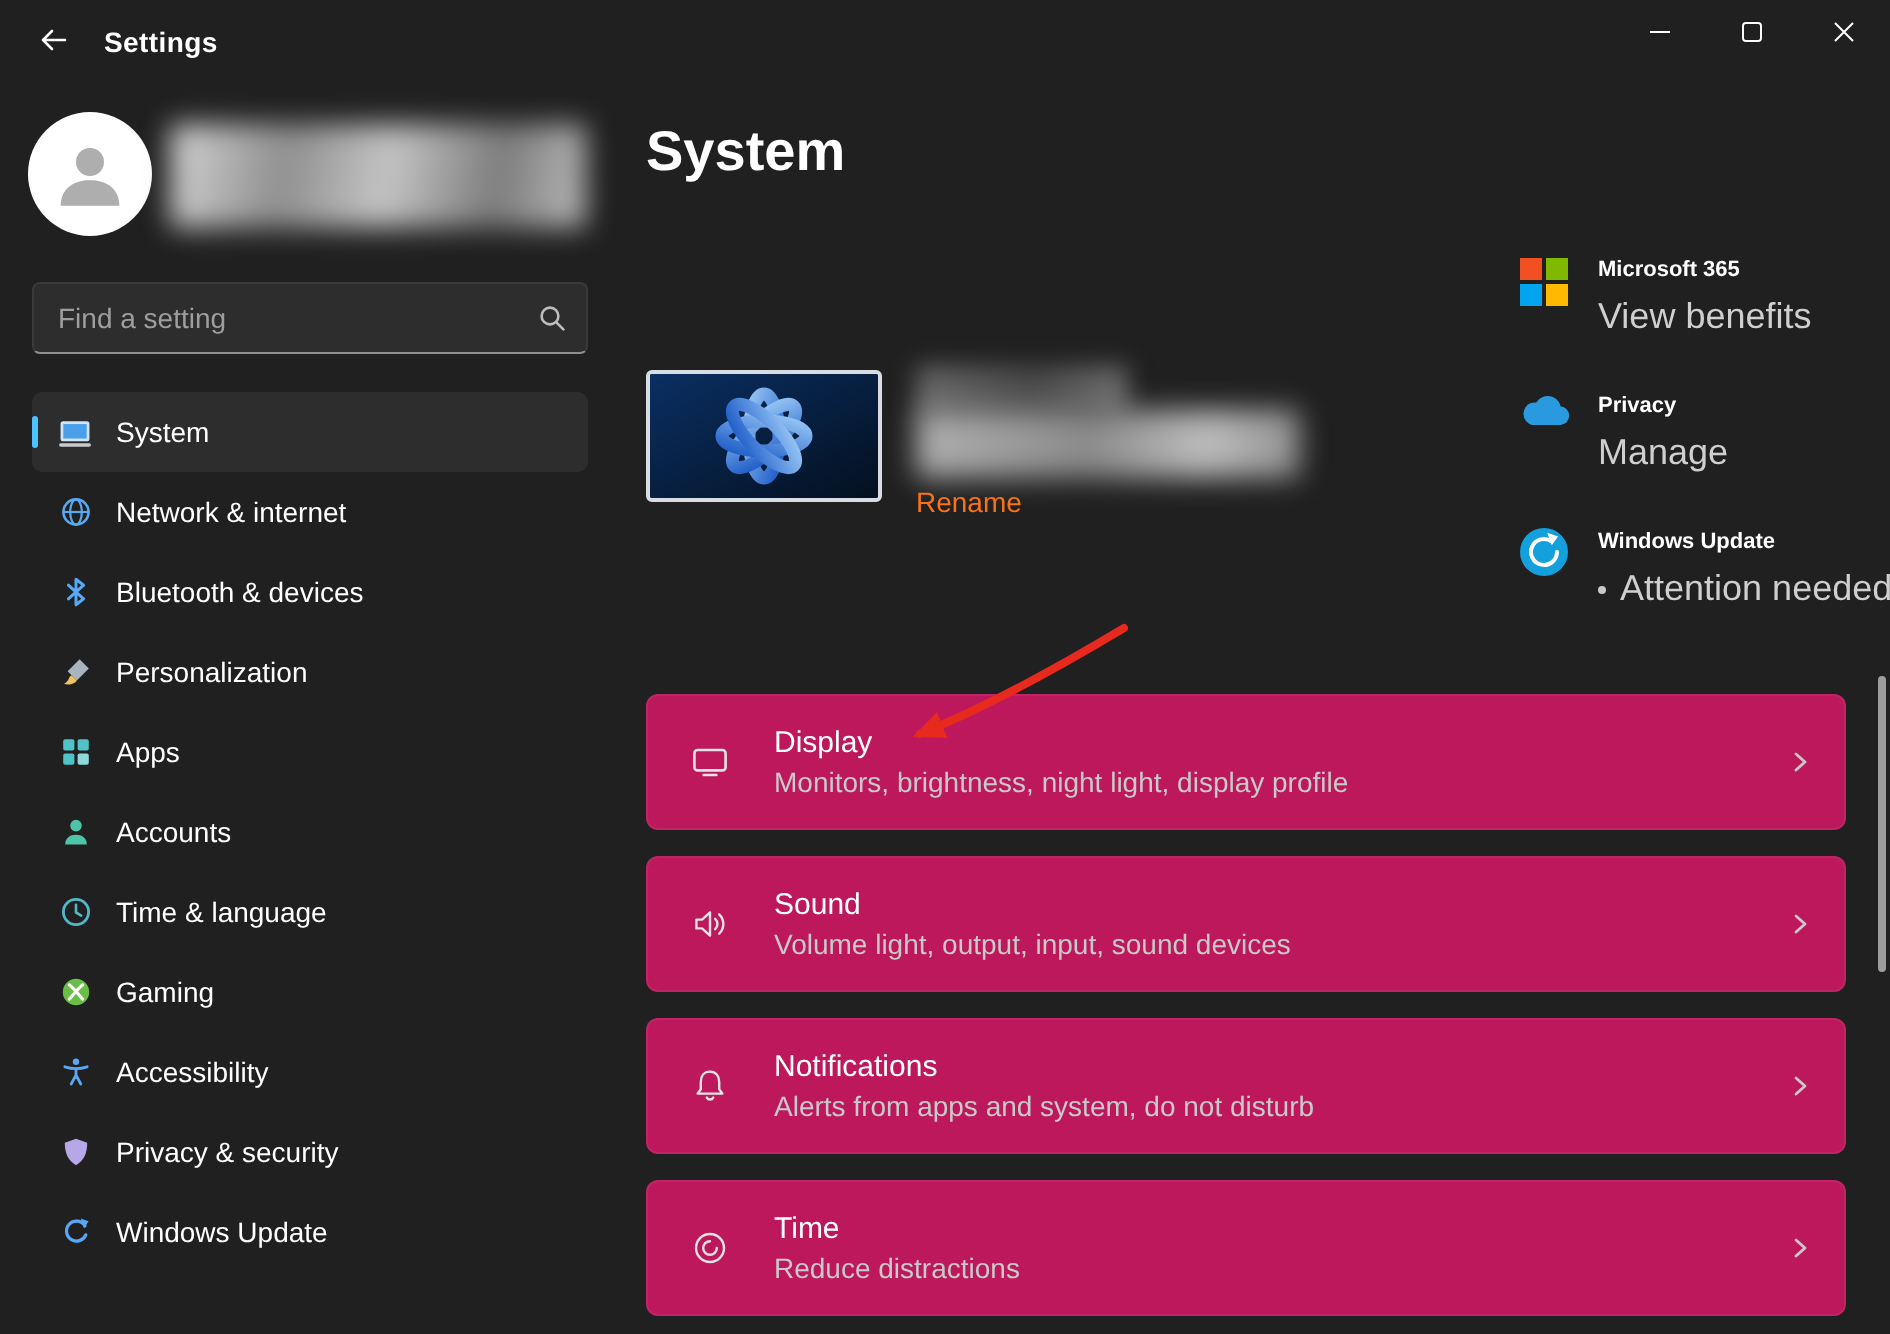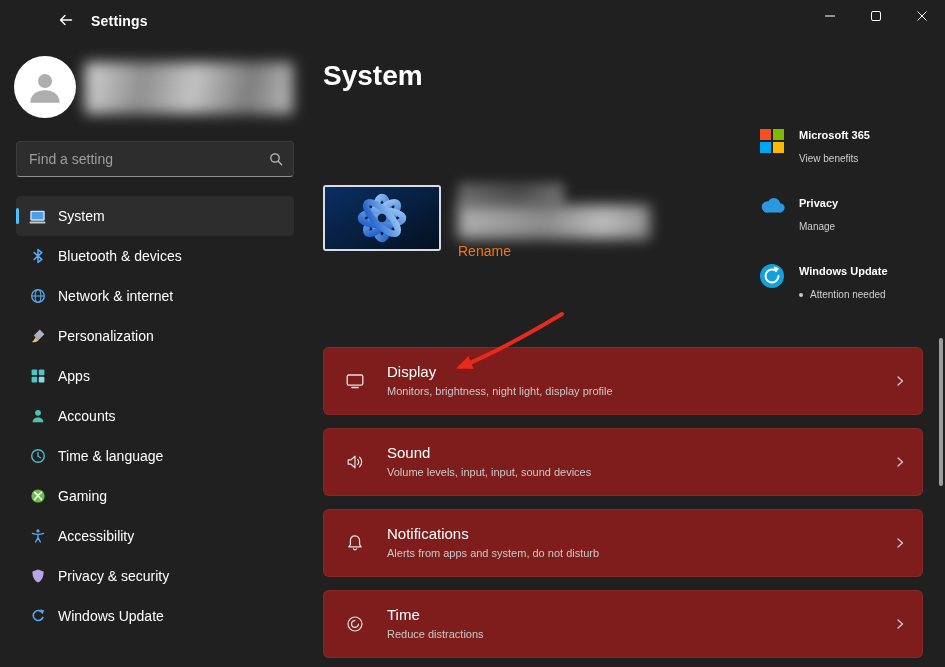--- a/index.html
+++ b/index.html
@@ -7,21 +7,21 @@
   body {
     background:#202020;
     color:#ffffff;
     font-family:"Liberation Sans", sans-serif;
     overflow:hidden;
     position:relative;
   }
   .app { position:absolute; inset:0; overflow:hidden; }
 
   
-  .titlebar { position:absolute; top:0; left:0; right:0; height:44px;margin-left:39px; }
+  .titlebar { position:absolute; top:0; left:0; right:0; height:44px; }
   .back-btn {
     position:absolute; left:10px; top:5px; width:34px; height:30px;
     display:flex; align-items:center; justify-content:center;
     background:transparent; border:none; cursor:pointer; border-radius:4px;
   }
   .titlebar-title {
     position:absolute; left:52px; top:0; height:42px; line-height:42px;
     font-size:14px; font-weight:700; letter-spacing:0.2px;
   }
   .window-controls { position:absolute; right:0; top:0; display:flex; }
@@ -89,42 +89,42 @@
     background:none; border:none; cursor:pointer; font-family:inherit;
   }
 
   .quick-links {
     position:absolute; left:448px; top:80px; width:250px;
     display:flex; flex-direction:column; gap:22px;
   }
   .quick-row { display:flex; gap:13px; cursor:pointer; }
   .quick-icon { width:28px; flex:none; display:flex; justify-content:center; align-items:flex-start; padding-top:3px; }
   .quick-title { font-size:11px; font-weight:700; line-height:23px; white-space:nowrap; }
-  .quick-subtitle { font-size:10px; color:#cfcfcf; line-height:23px; display:flex; align-items:center; gap:7px; white-space:nowrap; }
+  .quick-subtitle { font-size:18px; color:#cfcfcf; line-height:23px; display:flex; align-items:center; gap:7px; white-space:nowrap; }
   .dot { width:4px; height:4px; border-radius:50%; background:#c9c9c9; display:inline-block; flex:none; }
   .ms-logo { display:grid; grid-template-columns:11px 11px; grid-template-rows:11px 11px; gap:2px; margin-top:2px; }
   .ms-logo span { display:block; }
   .ms-logo span:nth-child(1){ background:#f25022; }
   .ms-logo span:nth-child(2){ background:#7fba00; }
   .ms-logo span:nth-child(3){ background:#00a4ef; }
   .ms-logo span:nth-child(4){ background:#ffb900; }
 
   .cards {
     position:absolute; left:13px; top:303px; width:600px;
     display:flex; flex-direction:column; gap:13px;
   }
   .card {
-    height:68px; background:#7f1d1d; border:1px solid rgba(255,255,255,0.055);
+    height:68px; background:#be185d; border:1px solid rgba(255,255,255,0.055);
     border-radius:6px; display:flex; align-items:center;
     padding:0 16px 0 21px; cursor:pointer;
   }
   .card-icon { width:20px; height:20px; flex:none; margin-right:22px; display:flex; }
   .card-text { flex:1; min-width:0; }
   .card-title { font-size:15px; line-height:21px; }
-  .card-subtitle { font-size:11px; color:#c9c9c9; line-height:19px; white-space:nowrap; }
+  .card-subtitle { font-size:14px; color:#c9c9c9; line-height:19px; white-space:nowrap; }
   .card-chevron { flex:none; display:flex; }
 
   
   .annotation { position:absolute; left:430px; top:300px; width:160px; height:90px; pointer-events:none; }
   .scroll-thumb {
     position:absolute; right:2px; top:338px; width:4px; height:148px;
     background:#9d9d9d; border-radius:2px; cursor:pointer;
   }
 </style>
 </head>
@@ -196,35 +196,35 @@
               <rect x="2.5" y="3.8" width="11" height="6.8" fill="#4a9fe8"></rect>
               <rect x="0.5" y="12.8" width="15" height="1.7" rx="0.85" fill="#c9c9c9"></rect>
             </svg>
         </span>
         <span class="nav-label">System</span>
       </div>
       <div class="nav-item">
 
         <span class="nav-icon">
           <svg width="16" height="16" viewBox="0 0 16 16">
-              <path d="M4.2 4.6 L11.8 11.4 L8 14.4 V1.6 L11.8 4.6 L4.2 11.4" fill="none" stroke="#57a8f5" stroke-width="1.5" stroke-linejoin="round" stroke-linecap="round"></path>
-            </svg>
-        </span>
-        <span class="nav-label">Bluetooth &amp; devices</span>
-      </div>
-      <div class="nav-item">
-
-        <span class="nav-icon">
-          <svg width="16" height="16" viewBox="0 0 16 16">
               <circle cx="8" cy="8" r="6.3" fill="none" stroke="#5aa9f0" stroke-width="1.3"></circle>
               <ellipse cx="8" cy="8" rx="2.9" ry="6.3" fill="none" stroke="#5aa9f0" stroke-width="1.1"></ellipse>
               <line x1="1.7" y1="8" x2="14.3" y2="8" stroke="#5aa9f0" stroke-width="1.1"></line>
             </svg>
         </span>
         <span class="nav-label">Network &amp; internet</span>
+      </div>
+      <div class="nav-item">
+
+        <span class="nav-icon">
+          <svg width="16" height="16" viewBox="0 0 16 16">
+              <path d="M4.2 4.6 L11.8 11.4 L8 14.4 V1.6 L11.8 4.6 L4.2 11.4" fill="none" stroke="#57a8f5" stroke-width="1.5" stroke-linejoin="round" stroke-linecap="round"></path>
+            </svg>
+        </span>
+        <span class="nav-label">Bluetooth &amp; devices</span>
       </div>
       <div class="nav-item">
 
         <span class="nav-icon">
           <svg width="16" height="16" viewBox="0 0 16 16">
               <path d="M9.8 1.6 L14.4 6.2 L8.4 12.2 L3.8 7.6 Z" fill="#a8b4c0"></path>
               <path d="M5.7 9.6 C4.3 10.3 4.7 12.4 2 13.9 C4.9 14.8 7.8 13.5 8.4 12.2 L6.5 10.4 Z" fill="#eec35f"></path>
             </svg>
         </span>
         <span class="nav-label">Personalization</span>
@@ -405,21 +405,21 @@
       <div class="card">
         <span class="card-icon">
           <svg width="20" height="20" viewBox="0 0 20 20">
               <path d="M3.2 7.8 H6 L10 4.2 V15.8 L6 12.2 H3.2 Z" fill="none" stroke="#e4e4e4" stroke-width="1.2" stroke-linejoin="round"></path>
               <path d="M12.6 7.4 A3.6 3.6 0 0 1 12.6 12.6" fill="none" stroke="#e4e4e4" stroke-width="1.2" stroke-linecap="round"></path>
               <path d="M14.6 5.2 A6.6 6.6 0 0 1 14.6 14.8" fill="none" stroke="#e4e4e4" stroke-width="1.2" stroke-linecap="round"></path>
             </svg>
         </span>
         <span class="card-text">
           <div class="card-title">Sound</div>
-          <div class="card-subtitle">Volume levels, input, input, sound devices</div>
+          <div class="card-subtitle">Volume light, output, input, sound devices</div>
         </span>
         <span class="card-chevron">
           <svg width="12" height="12" viewBox="0 0 12 12">
               <path d="M4 2 L8.5 6 L4 10" fill="none" stroke="#c9c9c9" stroke-width="1.4" stroke-linecap="round" stroke-linejoin="round"></path>
             </svg>
         </span>
       </div>
       <div class="card">
         <span class="card-icon">
           <svg width="20" height="20" viewBox="0 0 20 20">

